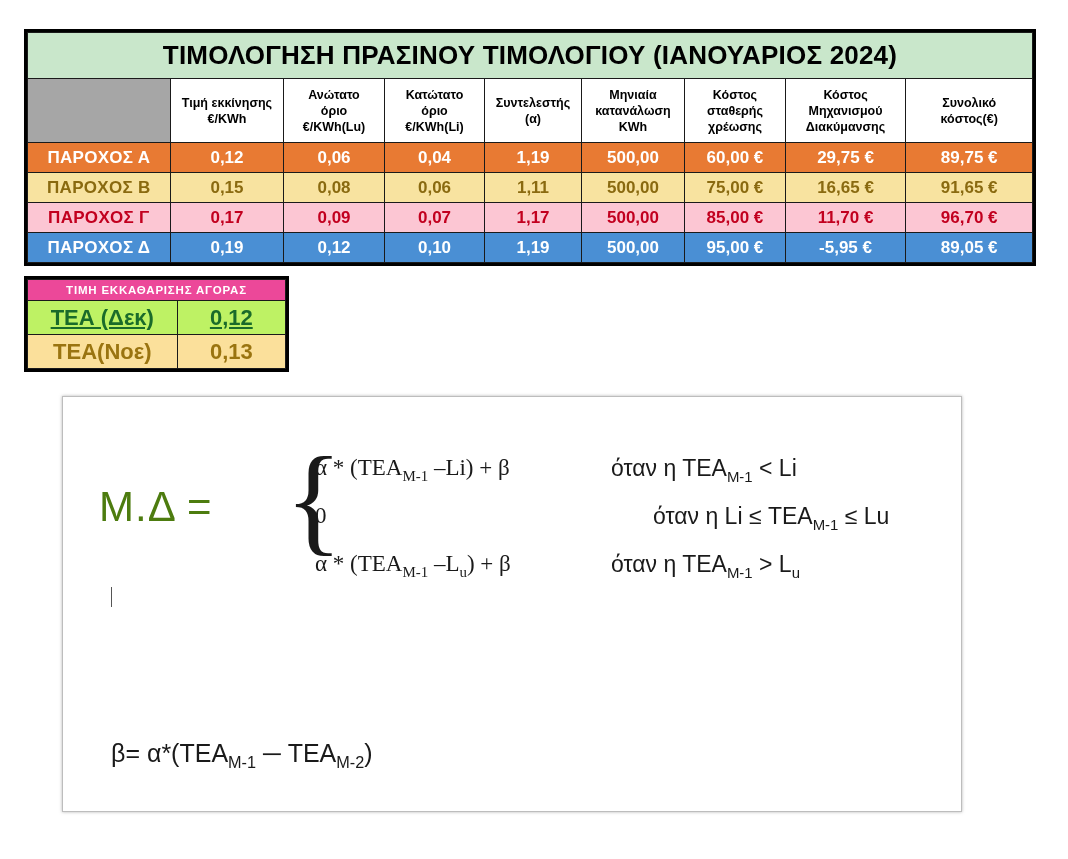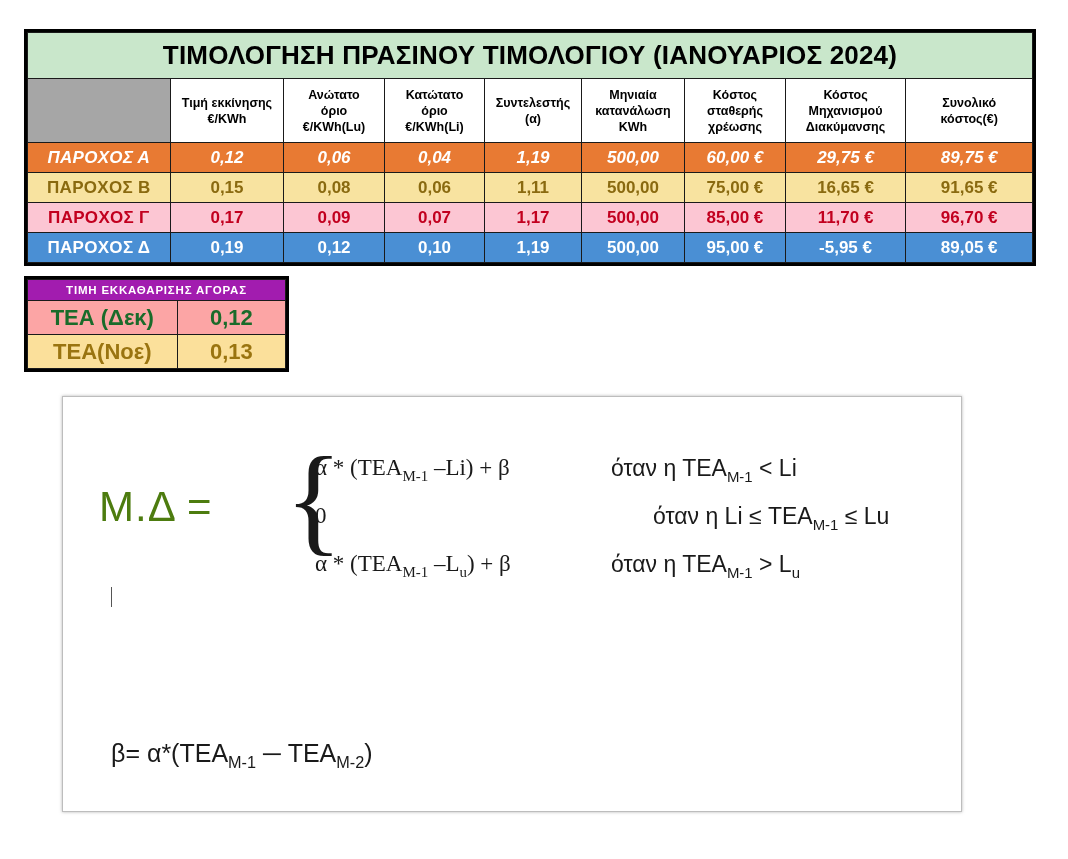--- a/index.html
+++ b/index.html
@@ -63,21 +63,21 @@
 
   .rowlabel {
     font-size: 17px;
     font-weight: bold;
     letter-spacing: 0.3px;
   }
   .val {
     font-size: 17px;
     font-weight: bold;
   }
-  tr.r-a td { background:#e87a33; color:#ffffff; height:29px;font-style:italic; }
+  tr.r-a td { background:#e87a33; color:#ffffff; height:29px; }
   tr.r-b td { background:#f8e3a0; color:#8a6a10; height:29px; }
   tr.r-c td { background:#fcc6d3; color:#c2001f; height:29px; }
   tr.r-d td { background:#4a8fd4; color:#ffffff; height:29px; }
 
   
   #tea-wrap {
     position: absolute;
     left: 24px;
     top: 276px;
     width: 265px;
@@ -90,28 +90,28 @@
     width: 100%;
     table-layout: fixed;
   }
   table.tea td {
     border: 1px solid #1a1a1a;
     text-align: center;
     vertical-align: middle;
     padding: 0;
   }
   .tea-head {
-    background: #a21caf;
+    background: #ec4899;
     color: #ffffff;
     font-size: 11.5px;
     font-weight: bold;
     letter-spacing: 0.8px;
     height: 20px;
   }
-  .tea-dec { background: #fca5a5; color: #1a6b2a; height: 33px; }
+  .tea-dec { background: #bef264; color: #1a6b2a; height: 33px; text-decoration: underline; }
   .tea-nov { background: #fbe09b; color: #9a7410; height: 33px; }
   .tea-lbl { font-size: 22px; font-weight: bold; text-align: center; }
   .tea-val { font-size: 22px; font-weight: bold; }
 
   
   #formula-box {
     position: absolute;
     left: 62px;
     top: 396px;
     width: 900px;

